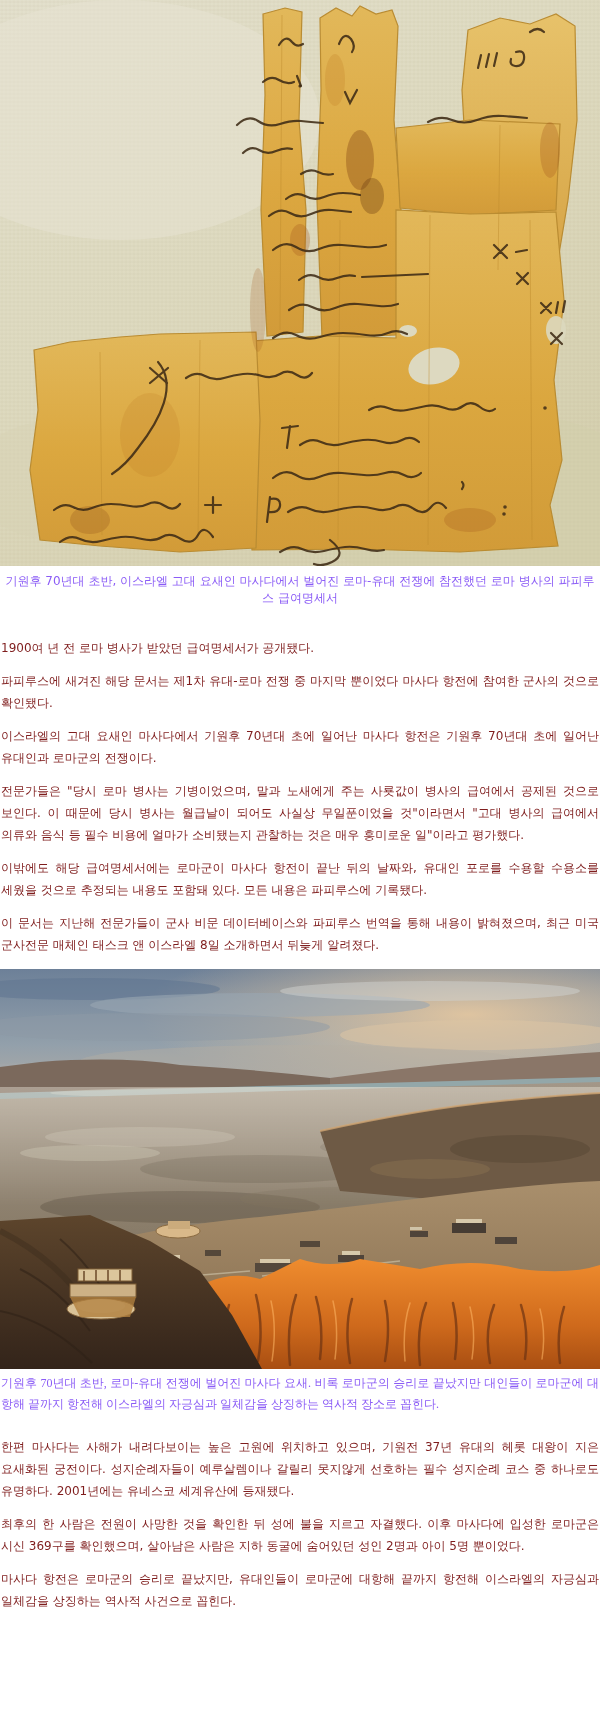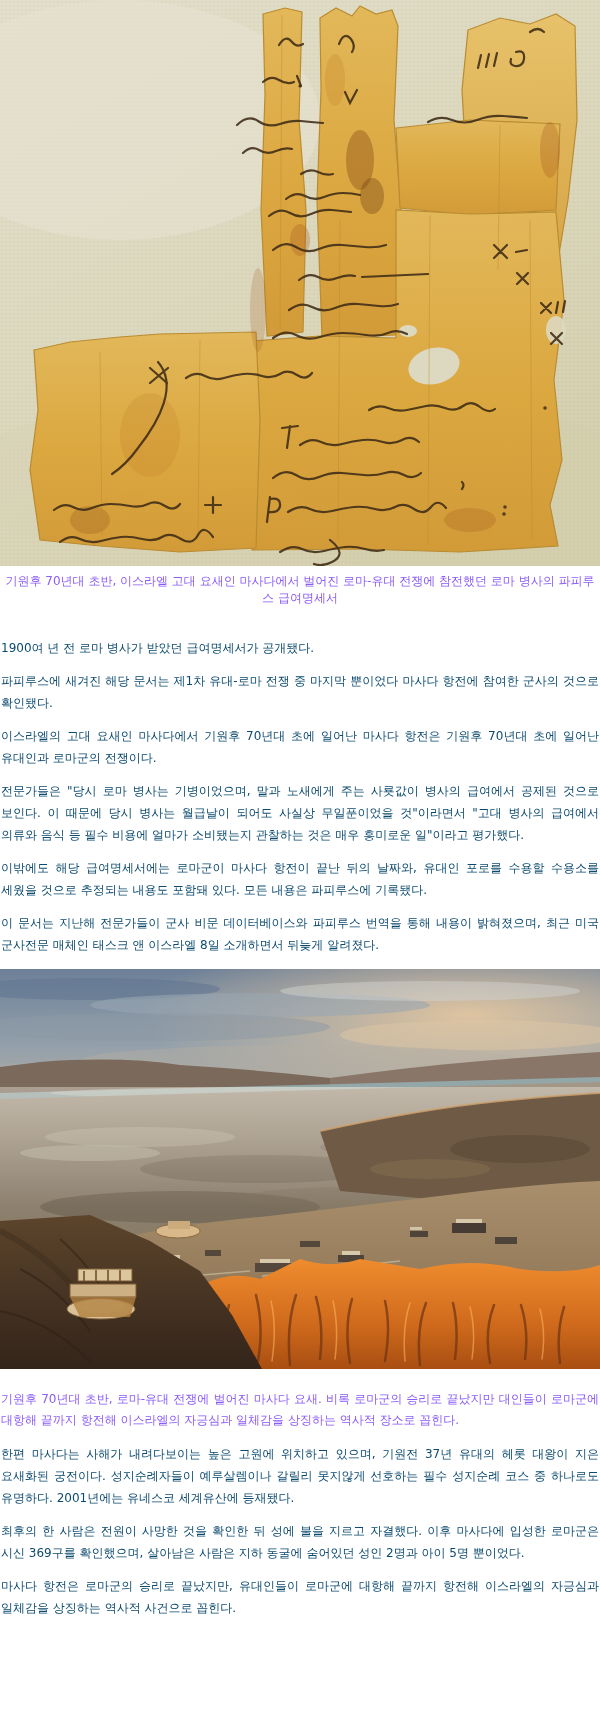--- a/index.html
+++ b/index.html
@@ -9,31 +9,31 @@
     background:#ffffff;
   }
   figure { margin:0; padding:0; }
   svg { display:block; }
   .caption {
     font-size:12px;
     color:#8b5cf6;
     line-height:17px;
   }
   .caption.centered { text-align:center; margin:7px 2px 0; }
-  .caption.justified { text-align:justify; line-height:21px; margin:20px 1px 0; }
+  .caption.justified { text-align:justify; line-height:21px; margin:4px 1px 0;font-family:Liberation Serif, serif; }
   .body-text {
     font-size:12px;
     line-height:22px;
-    color:#0c4a6e;
+    color:#7f1d1d;
     text-align:justify;
     padding:0 1px;
   }
   .body-text p { margin:11px 0 0; word-break:keep-all; }
   .body-text.top p:first-child { margin-top:30px; }
-  .body-text.bottom p:first-child { margin-top:12px; }
+  .body-text.bottom p:first-child { margin-top:21px; }
   .fig-masada { margin-top:13px; }
 </style>
 </head>
 <body>
 
 <div class="page">
 
   <figure>
     <svg width="600" height="566" viewBox="0 0 600 566" role="img" aria-label="로마 병사의 파피루스 급여명세서 유물 사진">
       <defs>

